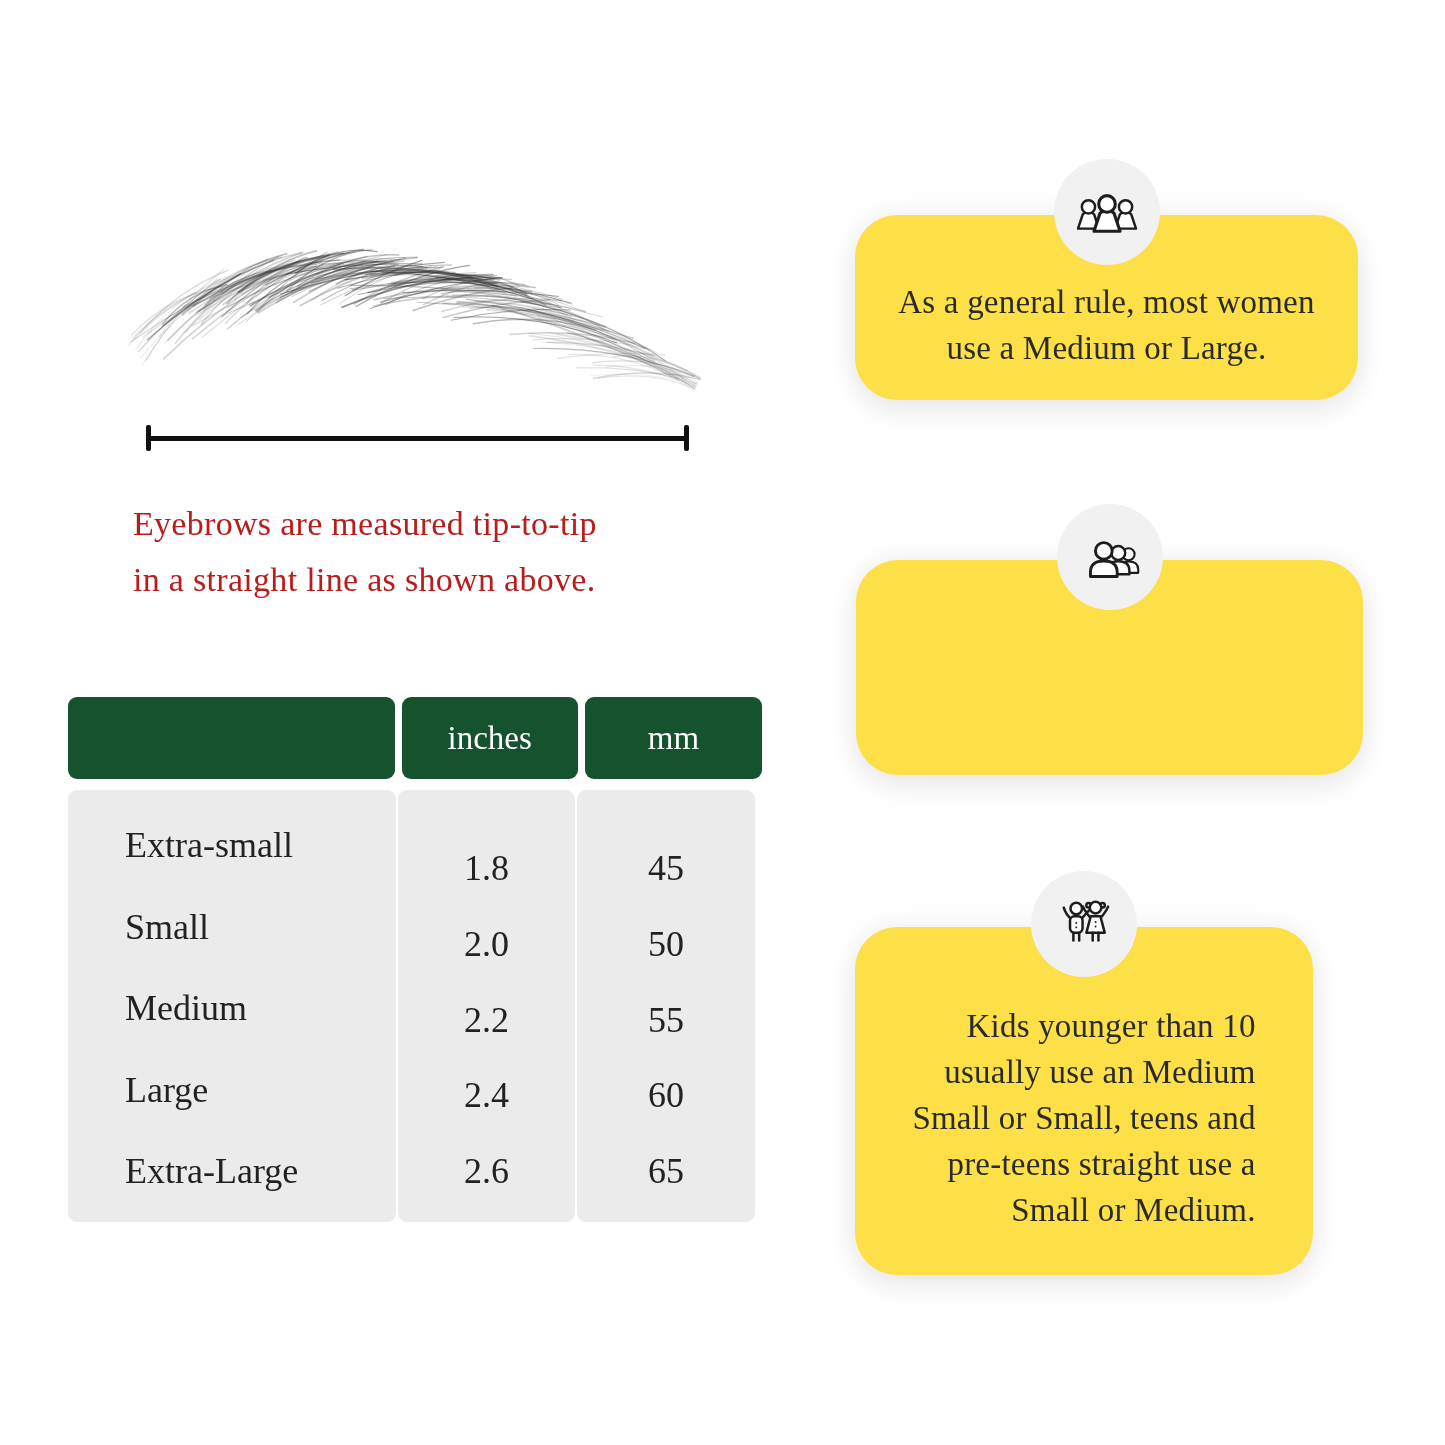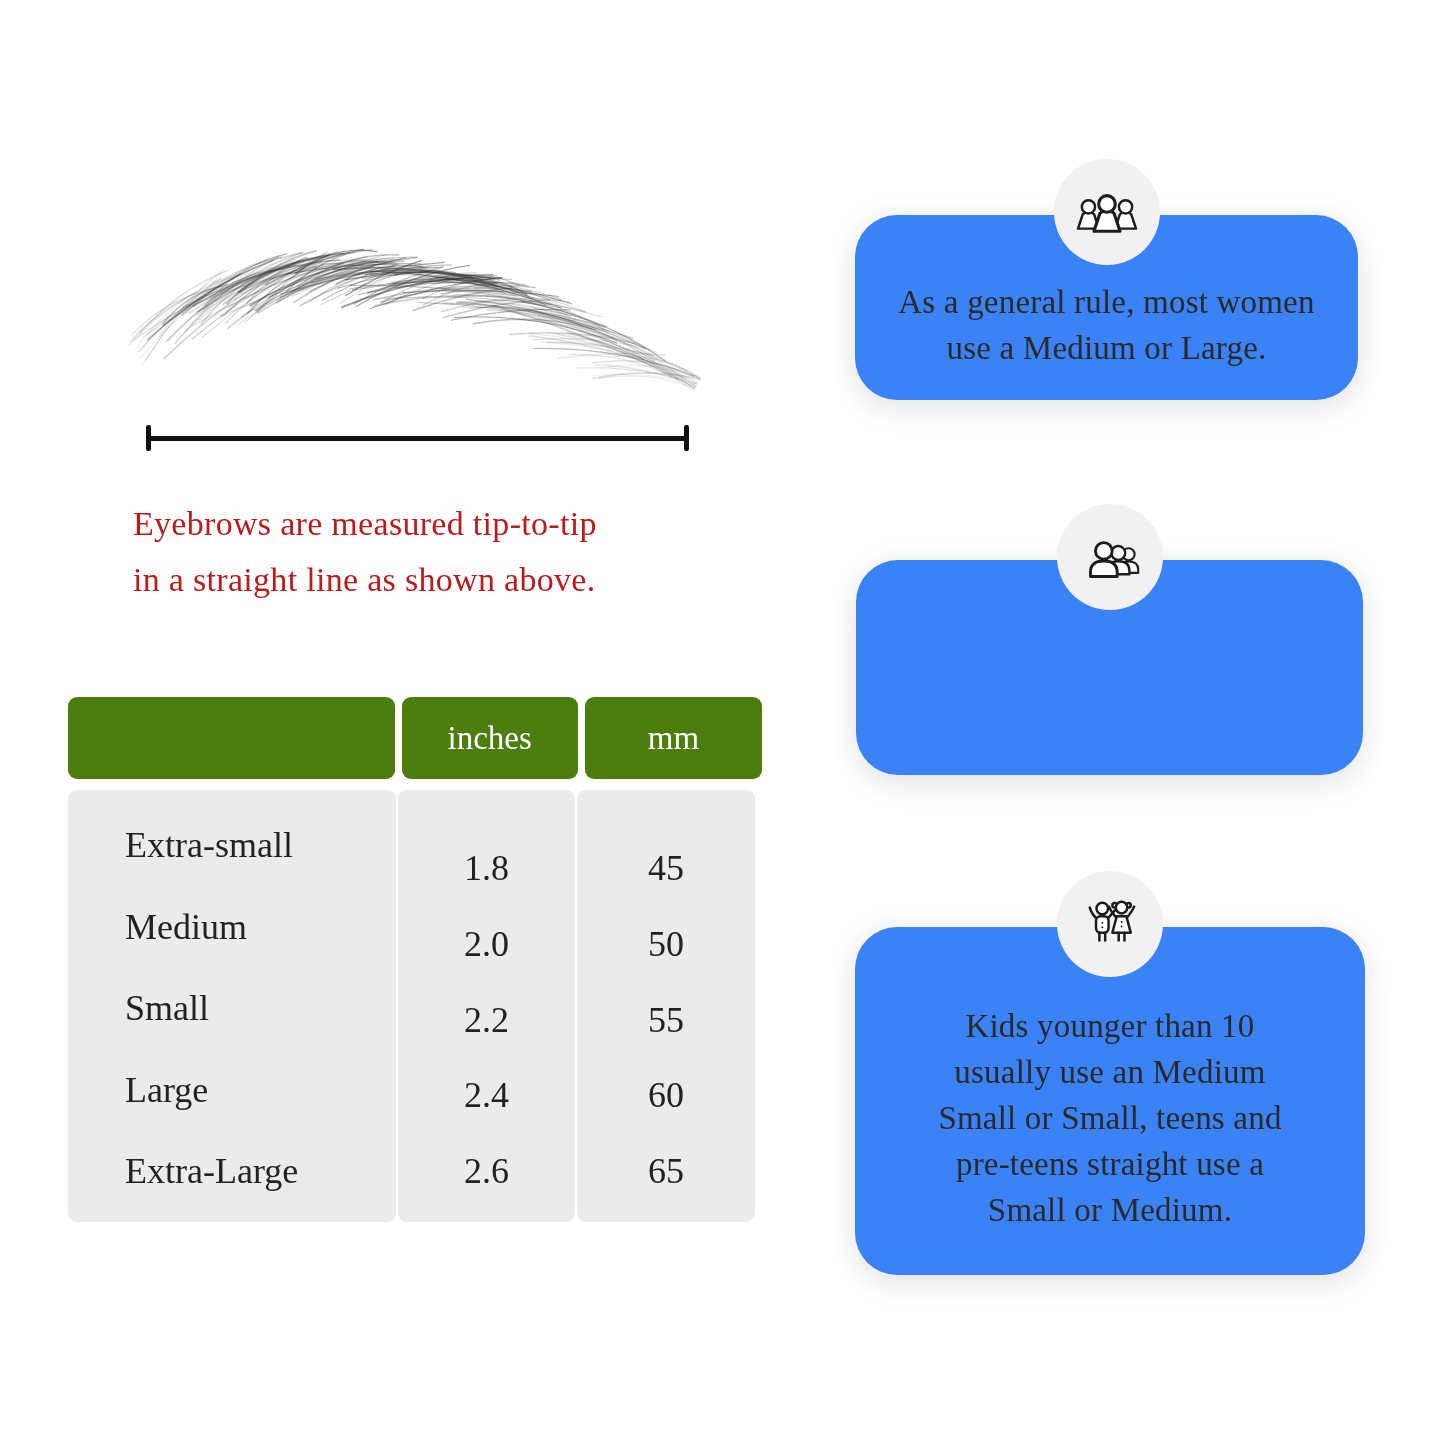--- a/index.html
+++ b/index.html
@@ -20,46 +20,46 @@
 
   .figure-caption {
     position:absolute; left:133px; top:496px; width:620px;
     font-size:34px; line-height:56px; color:#b91c1c; letter-spacing:0.3px;
   }
 
   
   .size-table { position:absolute; left:68px; top:697px; width:694px; }
   .thead { display:flex; gap:7px; }
   .th {
-    height:82px; background:#4d7c0f; border-radius:9px; color:#ffffff;
+    height:82px; background:#14532d; border-radius:9px; color:#ffffff;
     display:flex; align-items:center; justify-content:center; font-size:33px;
   }
   .tbody { display:flex; gap:2px; margin-top:11px; }
   .tcol {
     height:432px; background:#ebebeb; border-radius:9px;
     display:flex; flex-direction:column; justify-content:space-between;
     padding:34px 0 30px 0; font-size:36px; color:#222;
   }
   .w-size { width:328px; }
   .w-in   { width:177px; }
   .w-mm   { width:178px; }
   .cell { height:42px; line-height:42px; }
   .tcol.labels .cell { padding-left:57px; text-align:left; }
   .tcol.nums .cell { text-align:center;margin-top:23px; }
 
   
   .card {
-    position:absolute; background:#3b82f6; border-radius:42px;
+    position:absolute; background:#fde047; border-radius:42px;
     box-shadow:0 0 30px rgba(0,0,0,.08), 0 16px 30px rgba(0,0,0,.05);
     display:flex; align-items:center; justify-content:center;
     text-align:center; padding:50px 20px 16px 20px;
   }
   .card-1 { left:855px; top:215px; width:503px; height:185px; }
   .card-2 { left:856px; top:560px; width:507px; height:215px; }
-  .card-3 { left:855px; top:927px; width:510px; height:348px; }
+  .card-3 { left:855px; top:927px; width:458px; height:348px;text-align:right; }
   .card-text { font-size:33px; line-height:46px; color:#2a2a2a; letter-spacing:0.2px; }
 
   .icon-circle {
     position:absolute; left:50%; transform:translateX(-50%); top:-56px;
     width:106px; height:106px; border-radius:50%; background:#f1f1f1;
     display:flex; align-items:center; justify-content:center; z-index:2;
   }
   .icon-circle svg { width:66px; height:54px; }
   .ic-stroke { fill:#ffffff; stroke:#1d1d1d; stroke-width:2.6; stroke-linejoin:round; }
   .ic-line   { fill:none;    stroke:#1d1d1d; stroke-width:2.6; stroke-linecap:round; }
@@ -271,22 +271,22 @@
 
   <div class="size-table">
     <div class="thead">
       <div class="th w-size"></div>
       <div class="th w-in">inches</div>
       <div class="th w-mm">mm</div>
     </div>
     <div class="tbody">
       <div class="tcol labels w-size">
         <div class="cell">Extra-small</div>
+        <div class="cell">Small</div>
         <div class="cell">Medium</div>
-        <div class="cell">Small</div>
         <div class="cell">Large</div>
         <div class="cell">Extra-Large</div>
       </div>
       <div class="tcol nums w-in">
         <div class="cell">1.8</div>
         <div class="cell">2.0</div>
         <div class="cell">2.2</div>
         <div class="cell">2.4</div>
         <div class="cell">2.6</div>
       </div>

